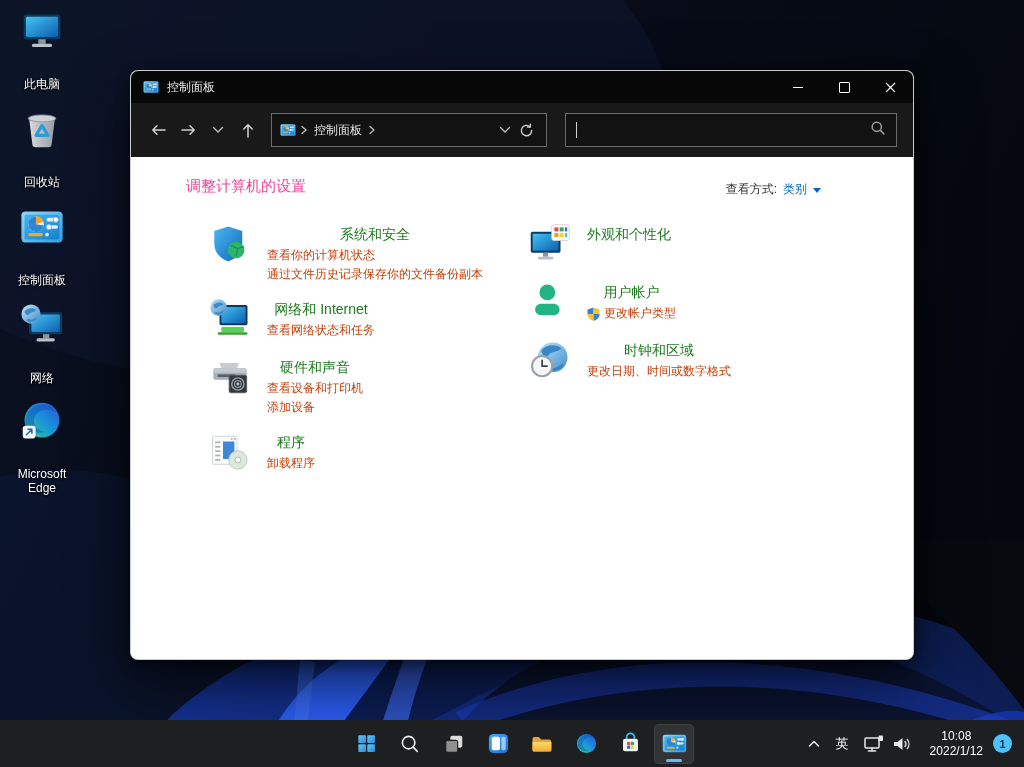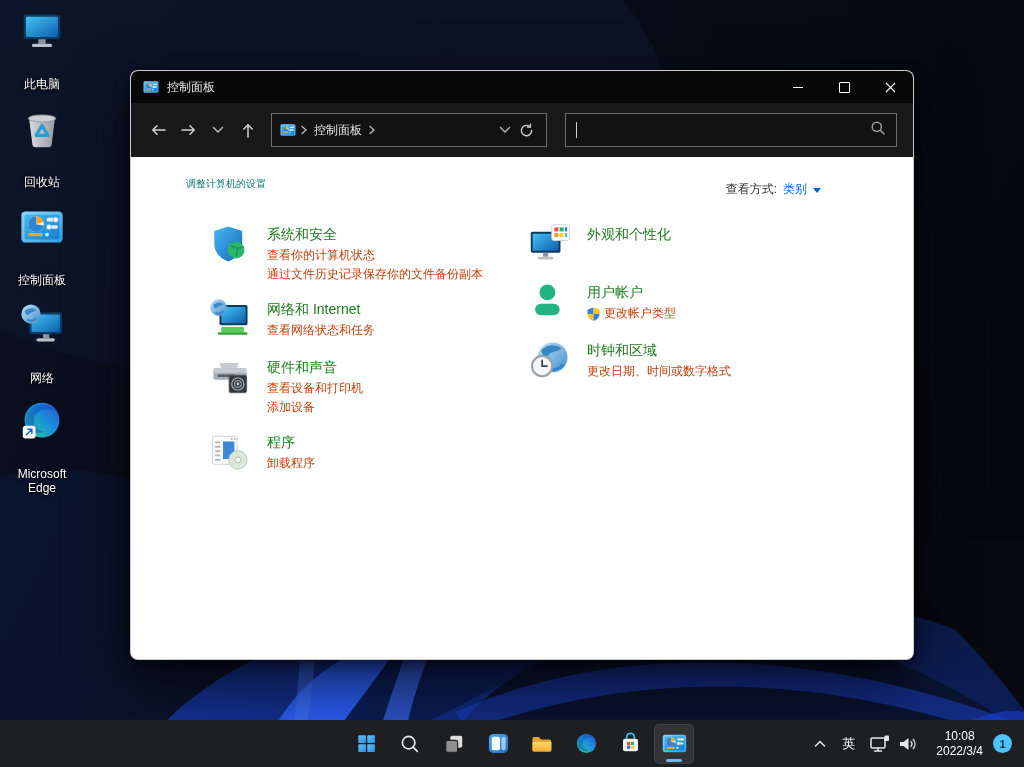--- a/index.html
+++ b/index.html
@@ -34,31 +34,31 @@
     display:flex;align-items:center;padding:0 8px;box-sizing:border-box;}
   .addrbar .crumb{font-size:12px;color:#e6e6e6;margin:0 2px;}
   .sep{display:flex;align-items:center;margin:0 4px;}
   .addr-spacer{flex:1;}
   .searchbar{margin-left:18px;flex:1;height:34px;background:#121212;border:1px solid #6b6b6b;
     display:flex;align-items:center;padding:0 10px;box-sizing:border-box;margin-right:4px;}
   .caret{width:1px;height:16px;background:#cfcfcf;}
   .searchbar .mag{margin-left:auto;}
   
   .content{flex:1;background:#ffffff;position:relative;}
-  .cp-header{position:absolute;left:55px;top:20px;font-size:10px;color:#0f766e;}
+  .cp-header{position:absolute;left:55px;top:20px;font-size:15px;color:#ec4899;}
   .viewby{position:absolute;right:92px;top:24px;font-size:12px;color:#333;display:flex;align-items:center;gap:6px;}
   .viewby .val{color:#0066cc;}
   .tri{width:0;height:0;border-left:4px solid transparent;border-right:4px solid transparent;border-top:5px solid #0066cc;margin-top:2px;}
   .col{position:absolute;top:66px;width:320px;}
   .col.left{left:78px;}
   .col.right{left:398px;width:310px;}
   .cat-row{display:flex;gap:16px;margin-bottom:14px;min-height:44px;}
   .cat-icon{flex:0 0 42px;width:42px;height:42px;}
   .cat-text{padding-top:1px;}
-  .cat-title{display:block;font-size:14px;line-height:20px;color:#1e7b1e;text-decoration:none;margin-bottom:2px;cursor:pointer;}
+  .cat-title{display:block;font-size:14px;line-height:20px;color:#1e7b1e;text-decoration:none;margin-bottom:2px;cursor:pointer;text-align:center;}
   .cat-link{display:block;font-size:12px;line-height:19px;color:#c2410c;text-decoration:none;cursor:pointer;}
   .cat-link-row{display:flex;align-items:center;gap:4px;}
   
   .taskbar{position:absolute;left:0;bottom:0;width:1024px;height:47px;background:#1d1f21;}
   .tb-center{position:absolute;left:50%;top:0;transform:translateX(calc(-50% + 8px));height:100%;display:flex;align-items:center;gap:4px;}
   .tbbtn{width:40px;height:40px;border-radius:5px;display:flex;align-items:center;justify-content:center;position:relative;}
   .tbbtn.active{background:rgba(255,255,255,.09);box-shadow:inset 0 0 0 1px rgba(255,255,255,.07);}
   .tbbtn.active .indicator{position:absolute;bottom:2px;left:50%;transform:translateX(-50%);width:16px;height:3px;border-radius:2px;background:#6fb9e8;}
   .tb-tray{position:absolute;right:0;top:0;height:100%;display:flex;align-items:center;padding-right:12px;gap:4px;}
   .traybtn{height:36px;display:flex;align-items:center;justify-content:center;border-radius:4px;padding:0 5px;}
@@ -520,17 +520,17 @@
         <path d="M9 14 V17 M5.5 17 H12.5" stroke="#e8e8e8" stroke-width="1.5" stroke-linecap="round"></path>
         <rect x="15.5" y="1.5" width="4.5" height="5.5" rx="1" fill="#e8e8e8"></rect>
       </svg>
       <svg width="22" height="20" viewBox="0 0 22 20">
         <path d="M3 8 H6.5 L11.5 4 V16 L6.5 12 H3 Z" fill="#e8e8e8"></path>
         <path d="M14 7.5 a4 4 0 0 1 0 5 M16.3 5.5 a7 7 0 0 1 0 9" stroke="#cfcfcf" stroke-width="1.5" fill="none" stroke-linecap="round"></path>
       </svg>
     </div>
     <div class="clock">
       <div>10:08</div>
-      <div>2022/3/4</div>
+      <div>2022/1/12</div>
     </div>
     <div class="badge">1</div>
   </div>
 </div>
 
 </body></html>

